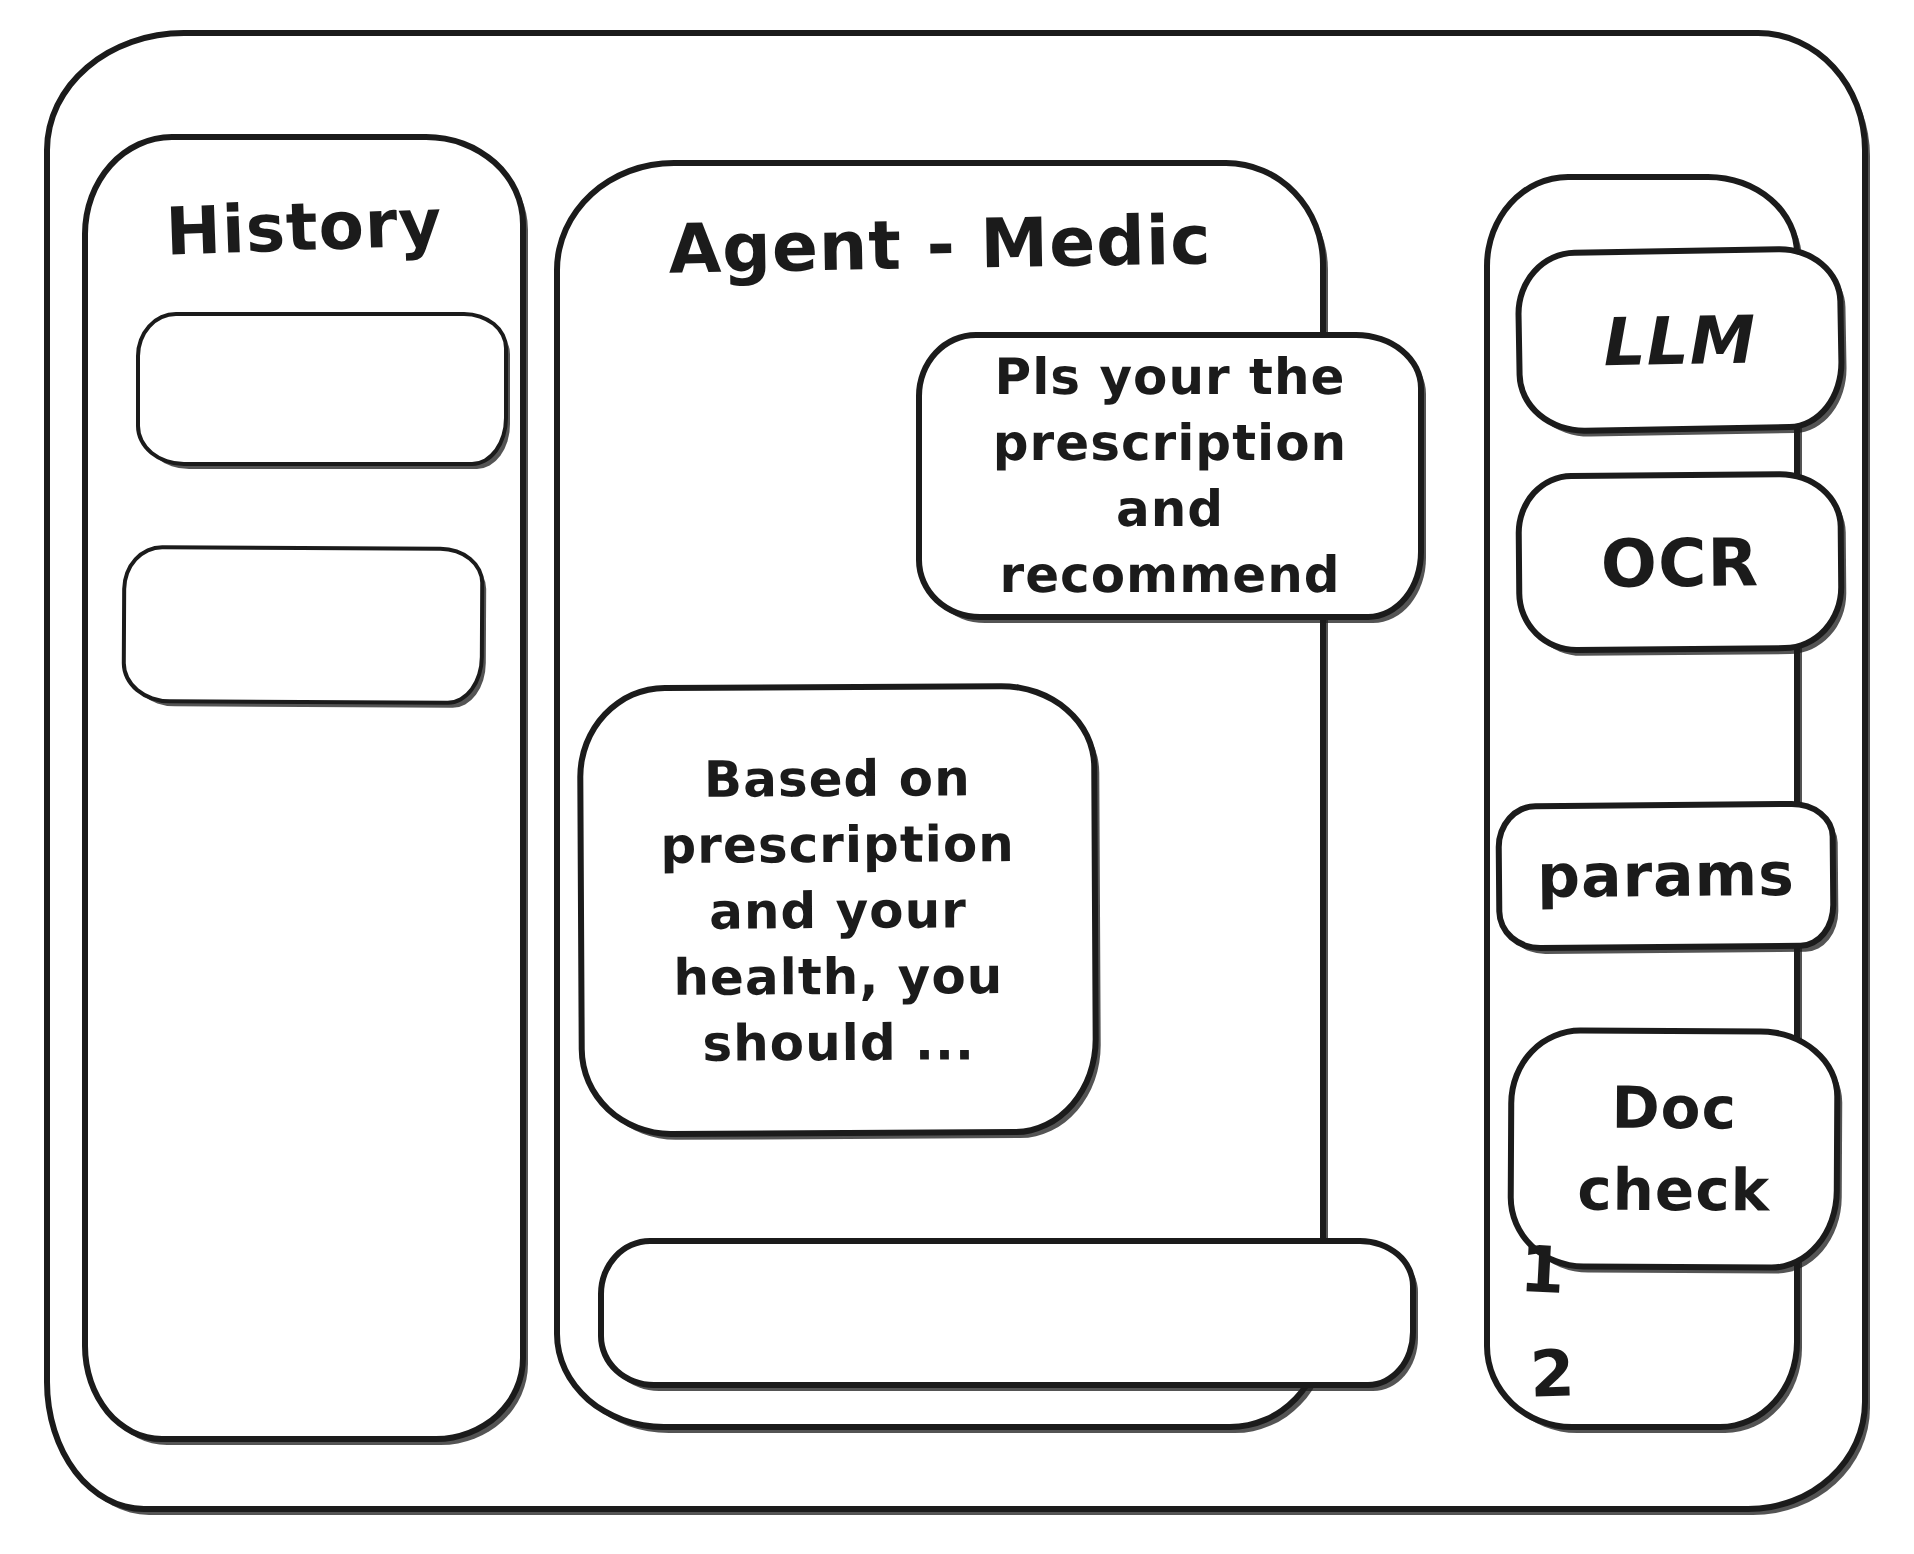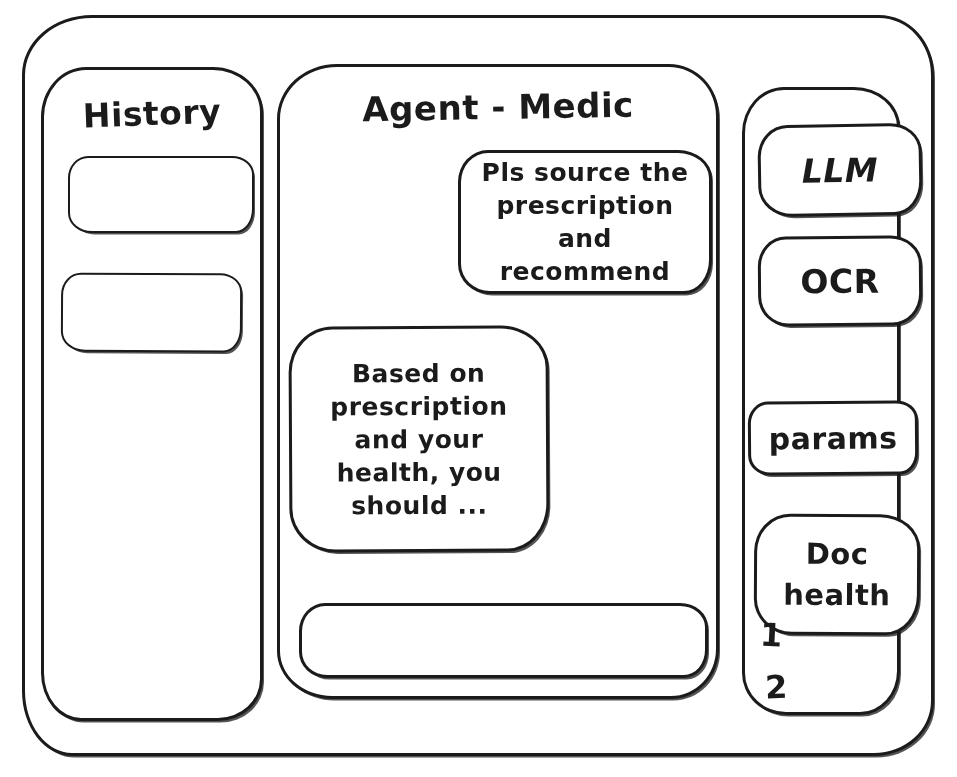--- a/index.html
+++ b/index.html
@@ -32,21 +32,21 @@
   }
   .hist-item {
     border-width:2.5px;
     border-radius:20px 22px 18px 24px / 22px 18px 24px 20px;
   }
   .hist-item.one { left:24px; top:86px;  width:186px; height:77px; }
   .hist-item.two { left:17px; top:203px; width:181px; height:79px; transform:rotate(.3deg); }
 
   
   .center-panel {
-    left:252px; top:46px; width:442px; height:635px;
+    left:252px; top:62px; width:386px; height:635px;
     border-radius:60px 50px 48px 55px / 55px 52px 50px 48px;
   }
   .chat-title {
     position:absolute; left:0; top:20px; width:100%;
     text-align:center; font-size:34px; transform:rotate(-1deg);
   }
   .bubble {
     display:flex; align-items:center; justify-content:center;
     text-align:center; font-size:25px; line-height:1.32;
   }
@@ -110,33 +110,33 @@
   <section class="left-panel sk">
     <h2 class="panel-title hand">History</h2>
     <div class="hist-item one sk"></div>
     <div class="hist-item two sk"></div>
   </section>
 
   <section class="center-panel sk">
     <h1 class="chat-title hand">Agent - Medic</h1>
 
     <div class="bubble user sk hand">
-      <span>Pls source the prescription and recommend</span>
+      <span>Pls your the prescription and recommend</span>
     </div>
 
     <div class="bubble agent sk hand">
       <span>Based on prescription and your health, you should ...</span>
     </div>
 
     <input class="chat-input sk hand" type="text" placeholder="" style="">
   </section>
 
   <aside class="right-panel sk">
     <button class="tool-btn llm sk hand">LLM</button>
     <button class="tool-btn ocr sk hand">OCR</button>
     <button class="tool-btn params sk hand">params</button>
-    <button class="tool-btn doc sk hand">Doc health</button>
+    <button class="tool-btn doc sk hand">Doc check</button>
 
     <div class="doc-num n1 hand">1</div>
     <div class="doc-num n2 hand">2</div>
   </aside>
 
 </div>
 
 </body></html>

